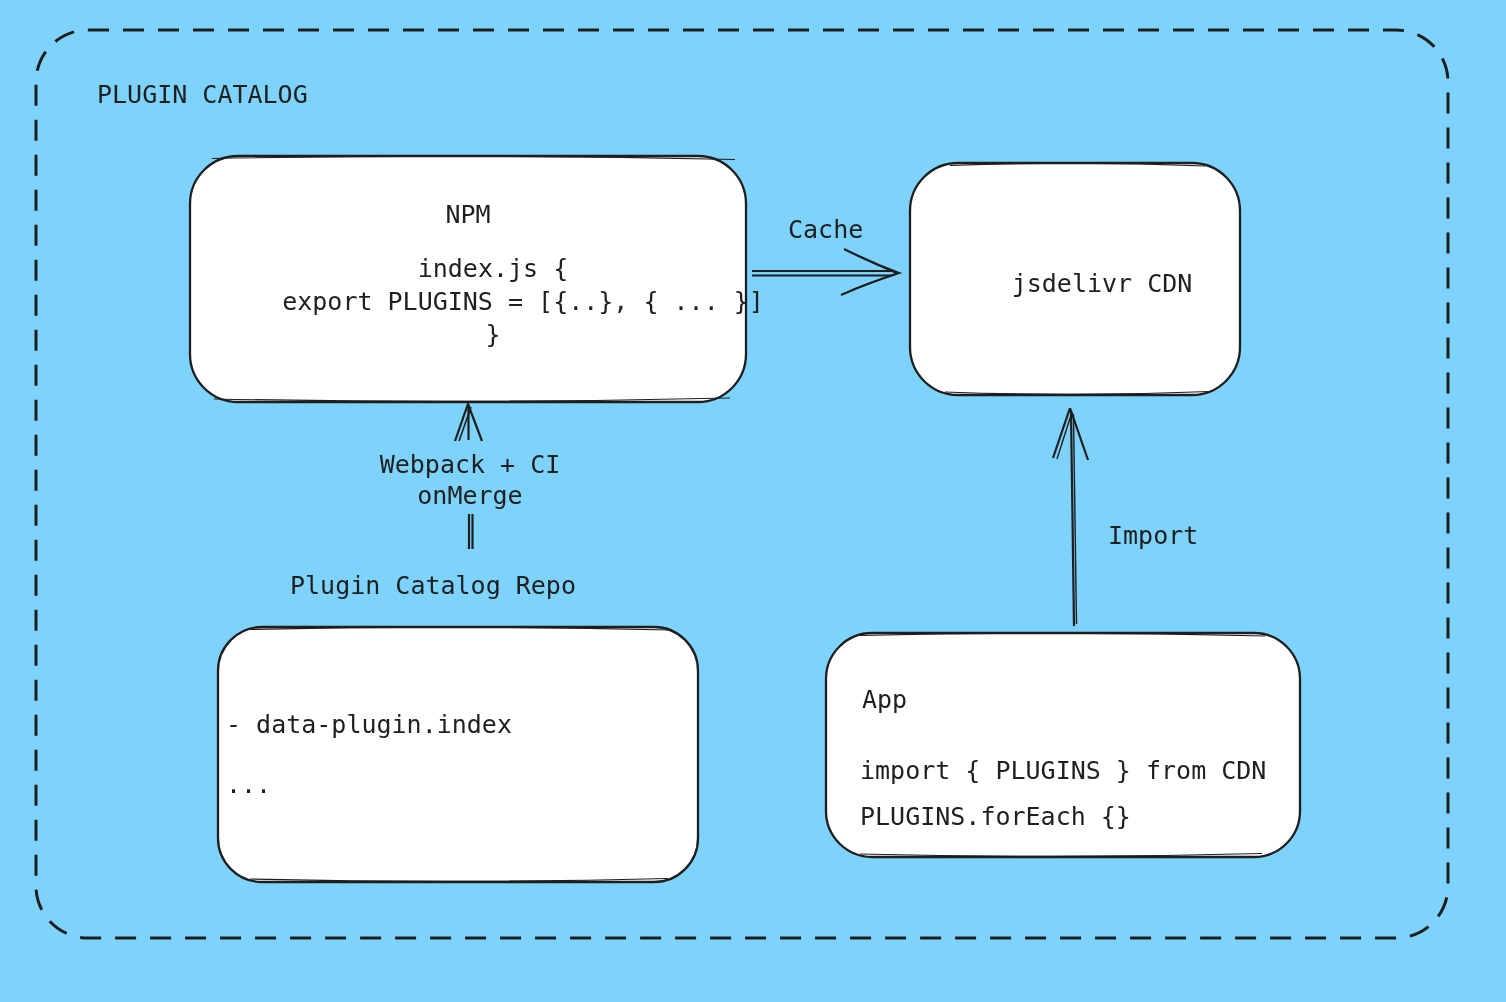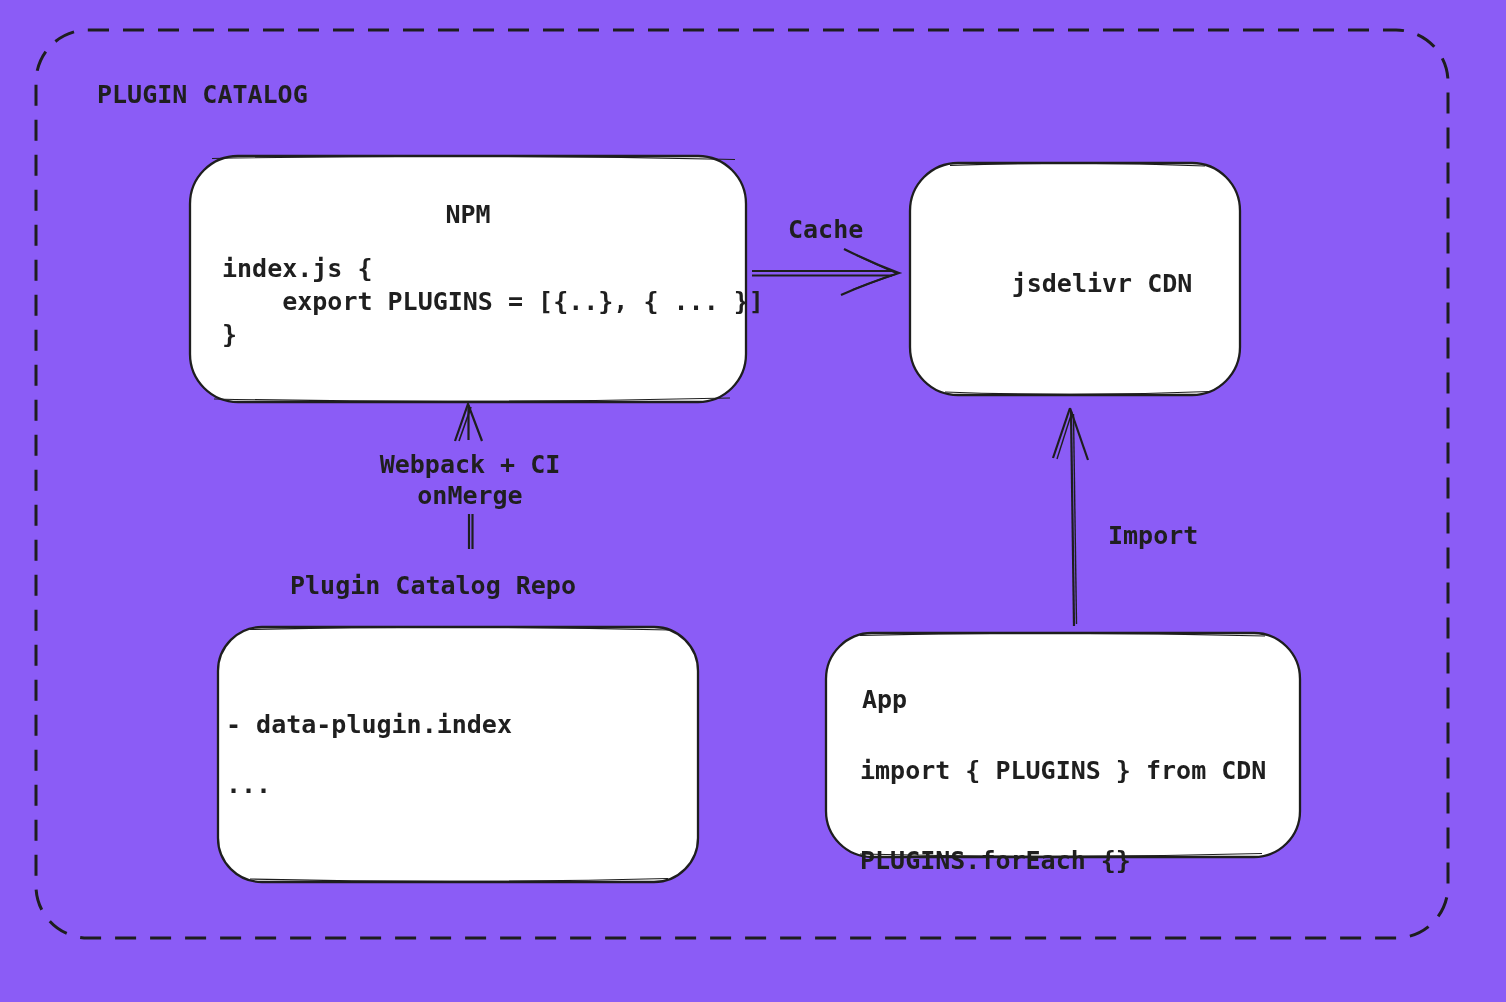--- a/index.html
+++ b/index.html
@@ -1,40 +1,39 @@
 <!DOCTYPE html>
 <html><head>
 <meta charset="utf-8">
 <style>
   html, body { margin: 0; padding: 0; background: #ffffff; }
   .canvas {
     position: relative;
     width: 1506px;
     height: 1002px;
-    background: #8b5cf6;
+    background: #7dd3fc;
     overflow: hidden;
     font-family: "DejaVu Sans Mono", "Liberation Mono", monospace;
     color: #1f1f1f;
-    font-weight: bold;
   }
   svg.shapes {
     position: absolute;
     left: 0; top: 0;
     width: 1506px; height: 1002px;
   }
   .t {
     position: absolute;
     font-size: 25px;
     line-height: 33px;
     white-space: pre;
     color: #1f1f1f;
   }
   .t.center { text-align: center; }
   .multiline { white-space: pre-line; }
-  .code { white-space: pre; }
+  .code { white-space: pre; text-align: center; }
 </style>
 </head>
 <body>
 
 <div class="canvas">
 
   <svg class="shapes" viewBox="0 0 1506 1002" fill="none" stroke="#1e1e1e">
 
     <g>
       <rect x="36" y="30" width="1412" height="908" rx="52" ry="52" stroke-width="3" stroke-dasharray="21 14"></rect>
@@ -104,17 +103,17 @@
   <div class="t center multiline" style="left:320px; top:449px; width:300px; line-height:31px;">Webpack + CI
 onMerge</div>
 
   <div class="t" style="left:290px; top:569px;">Plugin Catalog Repo</div>
 
   <div class="t" style="left:226px; top:708px;">- data-plugin.index</div>
   <div class="t" style="left:226px; top:768px;">...</div>
 
   <div class="t" style="left:862px; top:683px;">App</div>
   <div class="t" style="left:860px; top:739px;margin-top:15px;">import { PLUGINS } from CDN</div>
-  <div class="t" style="left:860px; top:844px;text-align:center;">PLUGINS.forEach {}</div>
+  <div class="t" style="left:860px; top:800px;text-align:center;">PLUGINS.forEach {}</div>
 
   <div class="t" style="left:1108px; top:519px;">Import</div>
 
 </div>
 
 </body></html>

